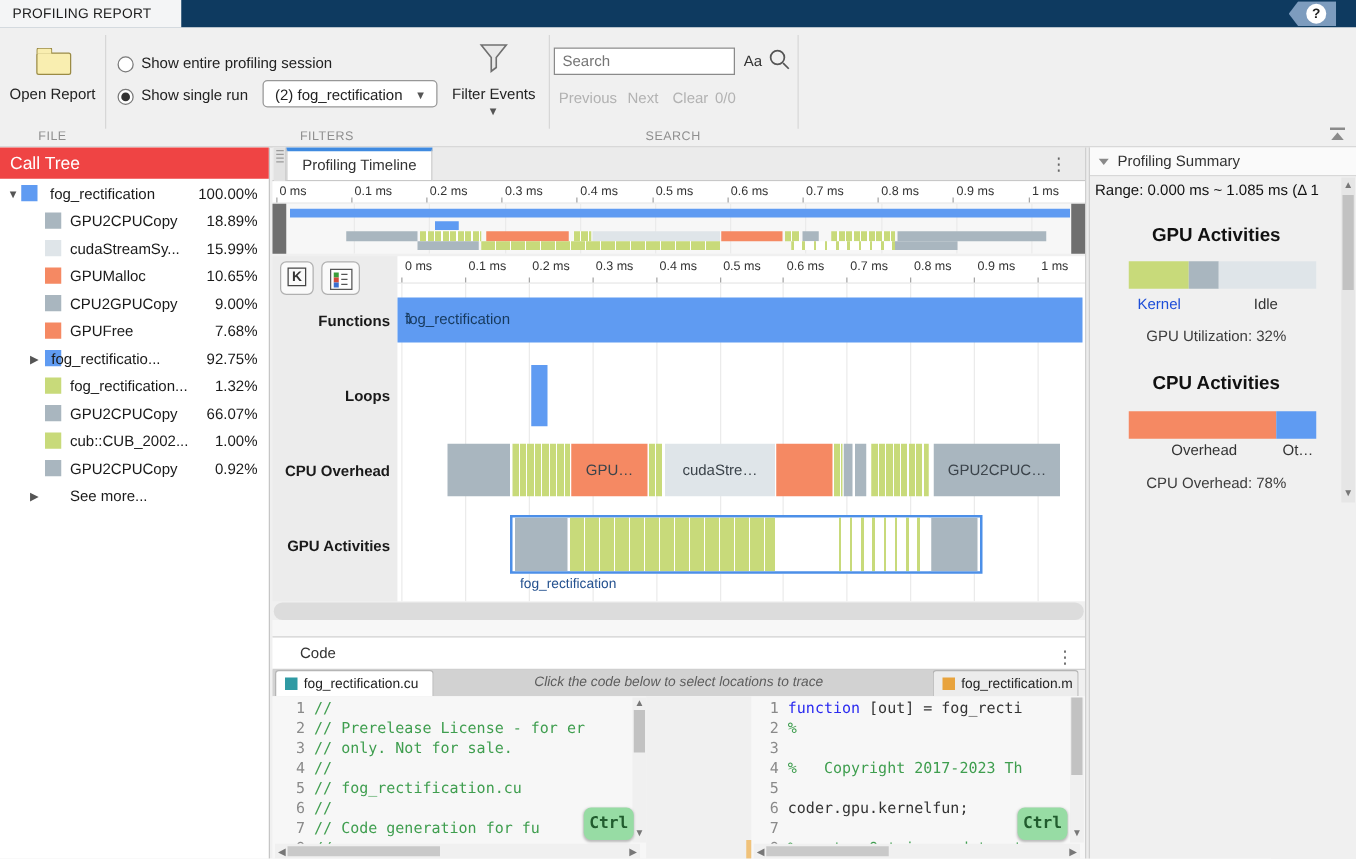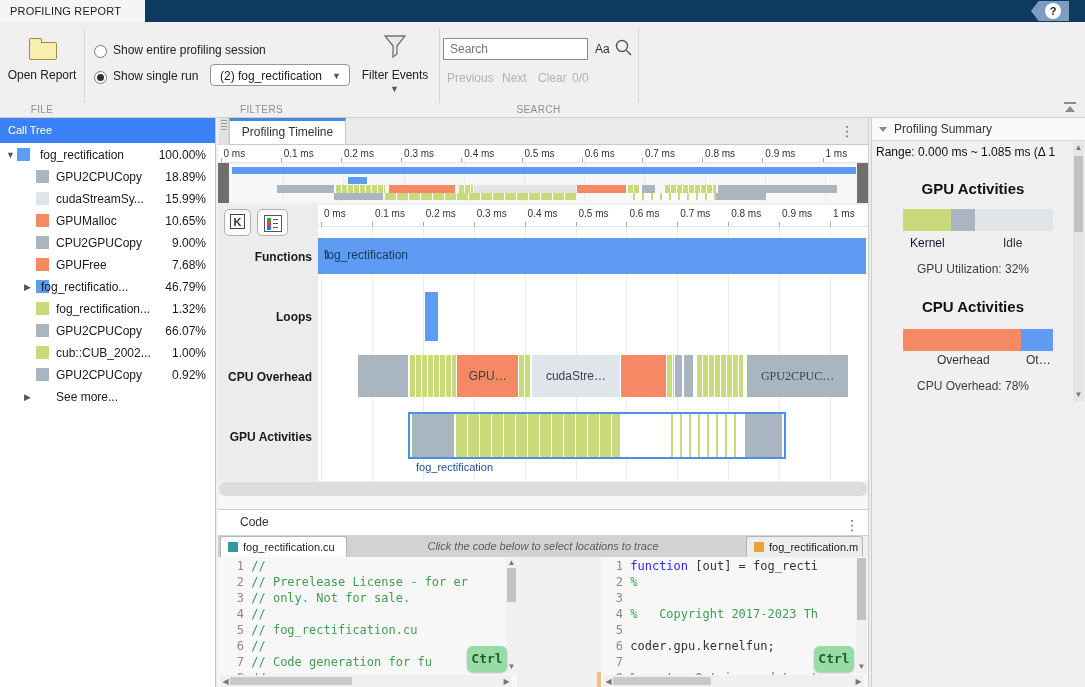--- a/index.html
+++ b/index.html
@@ -30,22 +30,22 @@
   .dd-caret{position:absolute;right:8px;top:0;color:#555;font-size:9px;line-height:22px;}
   .search-box{position:absolute;left:443px;top:16px;width:145px;height:22px;border:1px solid #8a8a8a;background:#fff;
               font-family:"Liberation Sans",sans-serif;font-size:12px;color:#444;padding:0 6px;box-sizing:border-box;}
   .gray-link{position:absolute;top:49px;color:#b2b2b2;font-size:12px;}
   .collapse-ico{position:absolute;left:1063px;top:80px;width:14px;height:10px;}
   .collapse-ico .bar{position:absolute;top:0;left:1px;width:12px;height:2px;background:#8b8b8b;}
   .collapse-ico .tri{position:absolute;top:4px;left:2px;width:0;height:0;border-left:5px solid transparent;
        border-right:5px solid transparent;border-bottom:6px solid #8b8b8b;}
   
   .calltree{left:0;top:118px;width:216px;height:569px;background:#fff;border-right:1px solid #c6c6c6;box-sizing:border-box;}
-  .ct-header{position:absolute;left:0;top:0;width:100%;height:25px;background:#3b82f6;color:#fff;
-             line-height:25px;padding-left:8px;box-sizing:border-box;font-size:11px;}
+  .ct-header{position:absolute;left:0;top:0;width:100%;height:25px;background:#ef4444;color:#fff;
+             line-height:25px;padding-left:8px;box-sizing:border-box;font-size:14px;}
   .ct-row{position:absolute;left:0;width:100%;height:22px;line-height:22px;}
   .ct-arrow{position:absolute;font-size:9px;color:#555;top:0;}
   .ct-sq{position:absolute;top:4px;width:13px;height:13px;}
   .ct-label{position:absolute;top:0;white-space:nowrap;}
   .ct-pct{position:absolute;right:9px;top:0;text-align:right;}
   
   .tabstrip{left:218px;top:118px;width:650px;height:27px;background:#ebebeb;border-bottom:1px solid #c8c8c8;box-sizing:border-box;}
   .grip{position:absolute;left:1px;top:0;width:10px;height:27px;background:#e2e2e2;border-right:1px solid #cfcfcf;box-sizing:border-box;}
   .grip i{display:block;width:6px;height:1px;background:#9a9a9a;margin:2px auto 0;}
   .tl-tab{position:absolute;left:11px;top:0;width:117px;height:27px;background:#fff;border:1px solid #c8c8c8;
@@ -206,21 +206,21 @@
         </div>
         <div class="ct-row" style="top: 136px;">
           <div class="ct-sq" style="left: 36px; background: rgb(245, 137, 99);"></div>
           <div class="ct-label" style="left: 56px;">GPUFree</div>
           <div class="ct-pct">7.68%</div>
         </div>
         <div class="ct-row" style="top: 158px;">
           <div class="ct-arrow" style="left: 24px;">▶</div>
           <div class="ct-sq" style="left: 36px; background: rgb(95, 155, 242);"></div>
           <div class="ct-label" style="left: 41px;">fog_rectificatio...</div>
-          <div class="ct-pct">46.79%</div>
+          <div class="ct-pct">92.75%</div>
         </div>
         <div class="ct-row" style="top: 180px;">
           <div class="ct-sq" style="left: 36px; background: rgb(200, 218, 122);"></div>
           <div class="ct-label" style="left: 56px;">fog_rectification...</div>
           <div class="ct-pct">1.32%</div>
         </div>
         <div class="ct-row" style="top: 202px;">
           <div class="ct-sq" style="left: 36px; background: rgb(169, 182, 191);"></div>
           <div class="ct-label" style="left: 56px;">GPU2CPUCopy</div>
           <div class="ct-pct">66.07%</div>
@@ -383,21 +383,21 @@
       <div class="seg c-gray" style="left: 7.3%; width: 9.1%;"></div>
       <div class="seg c-green_striped" style="left: 16.7%; width: 8.4%;"></div>
       <div class="seg c-orange seg-label" style="left: 25.3%; width: 11.1%;">GPU…</div>
       <div class="seg c-green_striped" style="left: 36.6%; width: 2.2%;"></div>
       <div class="seg c-lightgray seg-label" style="left: 38.9%; width: 16%;">cudaStre…</div>
       <div class="seg c-orange" style="left: 55.1%; width: 8.2%;"></div>
       <div class="seg c-green_striped" style="left: 63.5%; width: 1.2%;"></div>
       <div class="seg c-gray" style="left: 64.9%; width: 1.3%;"></div>
       <div class="seg c-gray" style="left: 66.5%; width: 1.6%;"></div>
       <div class="seg c-green_striped" style="left: 68.9%; width: 8.4%;"></div>
-      <div class="seg c-gray seg-label" style="left: 78%; width: 18.4%; font-family: Liberation Serif, serif;">GPU2CPUC…</div>
+      <div class="seg c-gray seg-label" style="left: 78%; width: 18.4%;">GPU2CPUC…</div>
     </div>
   <div class="abs gpu-box" style="left: 408.2px; width: 377.85px;">
     <div id="gpu-inner" style="position:absolute;left:0;top:0;right:0;bottom:0;overflow:hidden;">
         <div class="seg c-gray" style="left: 0.5%; width: 11.2%;"></div>
         <div class="seg c-green_dense" style="left: 12.3%; width: 43.8%;"></div>
         <div class="seg c-green_sparse" style="left: 69.8%; width: 19.3%;"></div>
         <div class="seg c-gray" style="left: 89.6%; width: 9.9%;"></div>
       </div>
   </div>
   <div class="abs" style="left:416px;top:461px;font-size:11px;color:#24518f;">fog_rectification</div>
@@ -474,21 +474,21 @@
       <span>Profiling Summary</span>
     </div>
     <div class="abs" style="left:4px;top:27px;width:196px;white-space:nowrap;overflow:hidden;color:#111;">Range: 0.000 ms ~ 1.085 ms (Δ 1</div>
 
     <div class="sum-title" style="left:6px;top:62px;">GPU Activities</div>
     <div class="sum-bar" id="gpu-bar" style="top:91px;">
         <div style="width: 32%; background: rgb(200, 218, 122);"></div>
         <div style="width: 16%; background: rgb(169, 182, 191);"></div>
         <div style="width: 52%; background: rgb(223, 229, 233);"></div>
       </div>
-    <div class="abs" style="left:38px;top:118px;color:#0f172a;">Kernel</div>
+    <div class="abs" style="left:38px;top:118px;color:#1d4ed8;">Kernel</div>
     <div class="abs" style="left:131px;top:118px;color:#333;">Idle</div>
     <div class="sum-text" style="left:6px;top:144px;">GPU Utilization: 32%</div>
 
     <div class="sum-title" style="left:6px;top:180px;">CPU Activities</div>
     <div class="sum-bar" id="cpu-bar" style="top:211px;">
         <div style="width: 78.5%; background: rgb(245, 137, 99);"></div>
         <div style="width: 21.5%; background: rgb(95, 155, 242);"></div>
       </div>
     <div class="abs" style="left:65px;top:235px;color:#333;">Overhead</div>
     <div class="abs" style="left:154px;top:235px;color:#333;">Ot…</div>

